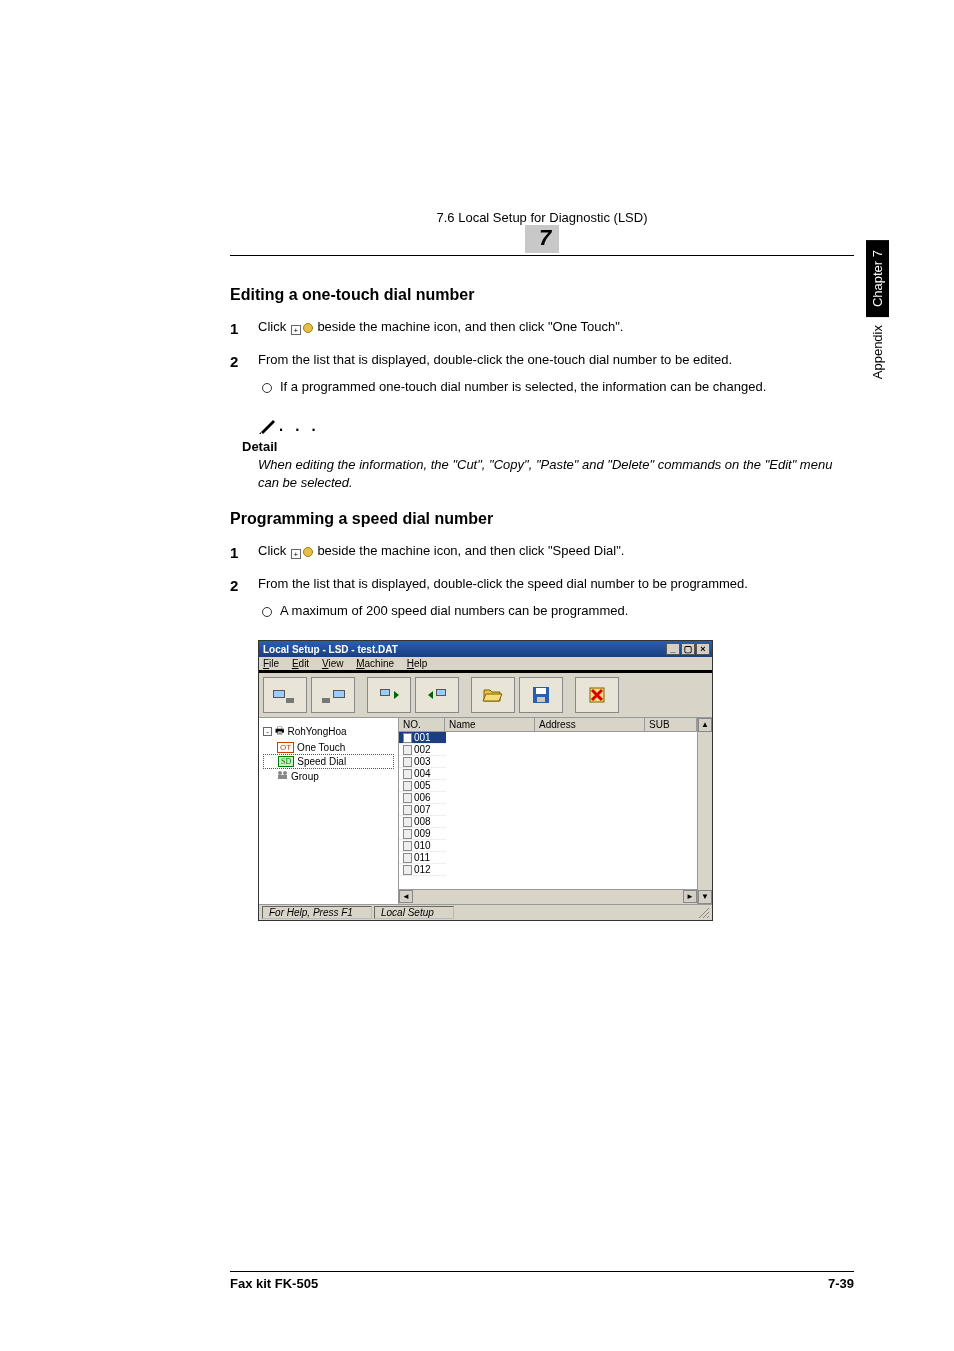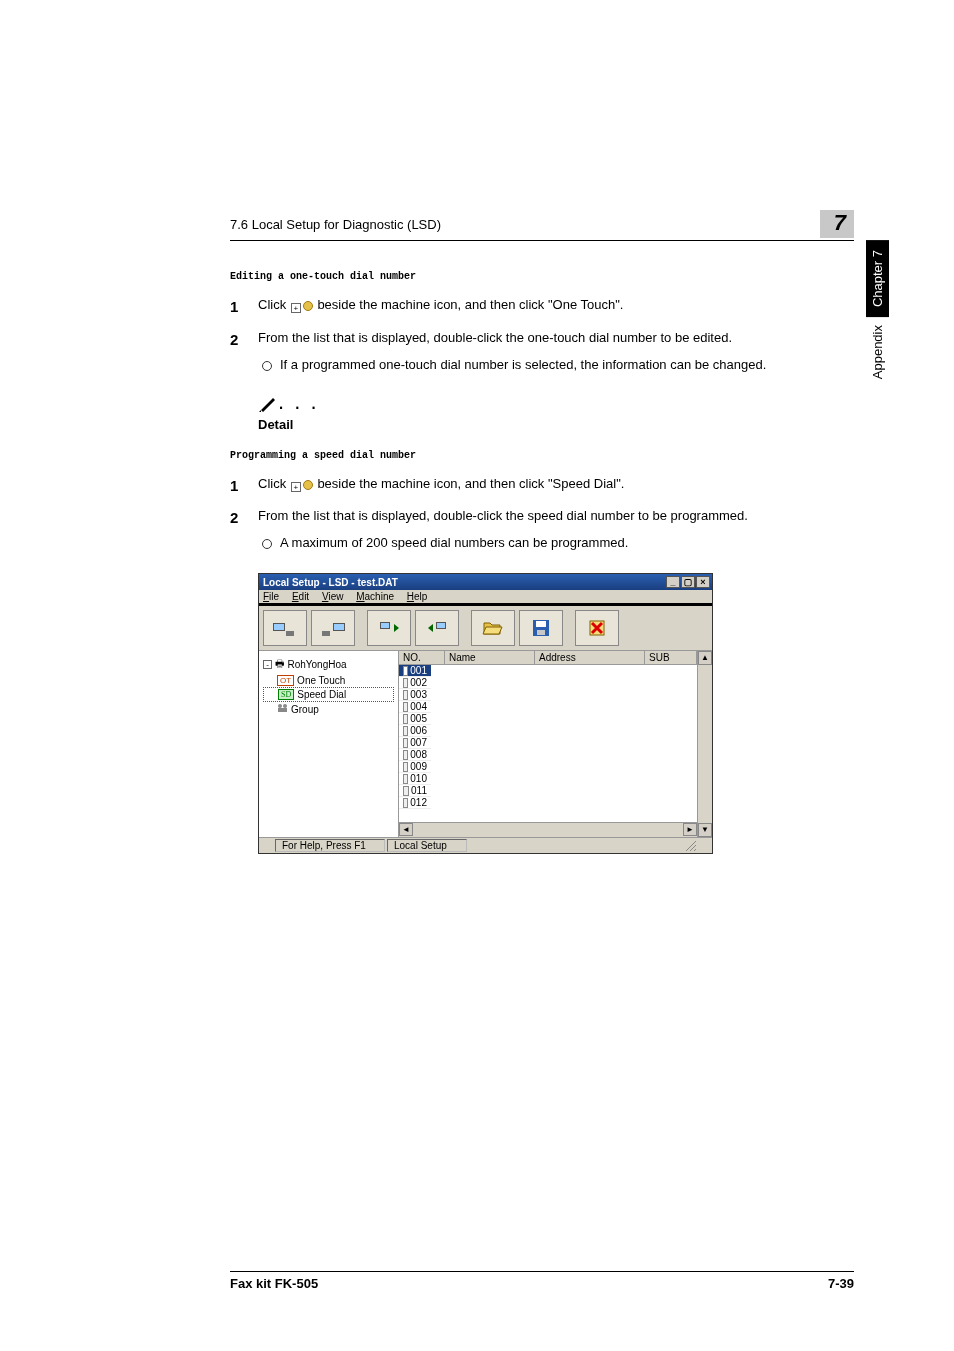--- a/index.html
+++ b/index.html
@@ -16,20 +16,21 @@
     padding: 210px 100px 60px 230px;
     position: relative;
   }
   .header-line {
     display: flex;
     justify-content: space-between;
     align-items: center;
     border-bottom: 1px solid #000;
     padding-bottom: 2px;
     margin-bottom: 30px;
+    flex-direction: column;
   }
   .header-left { font-size: 13px; }
   .header-right {
     font-size: 22px;
     font-weight: bold;
     font-style: italic;
     background: #c8c8c8;
     padding: 0 8px 2px 14px;
   }
   .side-tab {
@@ -48,24 +49,23 @@
     text-align: center;
   }
   .side-tab .label {
     writing-mode: vertical-rl;
     transform: rotate(180deg);
     padding: 8px 4px;
     font-size: 13px;
     text-align: center;
   }
   h4.subhead {
-    font-size: 10px;
+    font-size: 16px;
     font-weight: bold;
     margin: 18px 0 14px 0;
-    font-family: Liberation Mono, monospace;
   }
   ol.steps {
     list-style: none;
     counter-reset: step;
     margin-left: 0;
   }
   ol.steps > li {
     counter-increment: step;
     position: relative;
     padding-left: 28px;
@@ -112,21 +112,21 @@
     border-color: #a07c10;
   }
   .note-icon {
     font-size: 22px;
     margin: 10px 0 0 28px;
     letter-spacing: 2px;
   }
   .note-icon svg { vertical-align: -4px; }
   .detail-head {
     font-weight: bold;
-    margin-left: 28px;
+    margin-left: 12px;
     margin-top: 2px;
   }
   .detail-body {
     font-style: italic;
     margin: 2px 0 18px 28px;
     line-height: 1.4;
   }
 
   
   .screenshot {
@@ -213,21 +213,21 @@
     border-right: 1px solid #999;
     padding: 1px 4px;
   }
   .col-no { width: 46px; }
   .col-name { width: 90px; }
   .col-addr { width: 110px; }
   .col-sub { flex: 1; }
   .listbody { flex: 1; overflow: hidden; }
   .row { display: flex; }
   .row .cell-no {
-    width: 32px;
+    width: 47px;
     padding: 0 4px;
     border-bottom: 1px solid #eee;
     display: flex;
     align-items: center;
     gap: 2px;
   }
   .row .cell-no .doc {
     width: 9px; height: 10px;
     border: 1px solid #888;
     background: #eee;
@@ -247,23 +247,24 @@
     background: #d8d4c8;
     border-top: 1px solid #999;
     display: flex;
     justify-content: space-between;
   }
   .scrollh .sbtn { width: 14px; height: 13px; }
   .scrollh .track { flex: 1; }
   .listright { display: flex; flex: 1; }
   .statusbar {
     display: flex;
-    padding: 1px 16px;
+    padding: 1px 3px;
     border-top: 1px solid #999;
     background: #d8d4c8;
+    font-style: italic;
   }
   .statusbar .cell {
     border: 1px inset #bbb;
     padding: 0 6px;
     margin-right: 2px;
   }
   .statusbar .cell.first { width: 110px; }
   .statusbar .cell.second { width: 80px; }
   .statusbar .spacer { flex: 1; }
   .statusbar .grip {
@@ -311,20 +312,21 @@
       <div class="bullet">If a programmed one-touch dial number is selected, the information can be changed.</div>
     </li>
   </ol>
 
   <div class="note-icon">
     <svg width="20" height="20" viewBox="0 0 20 20">
         <path d="M3 17 L15 5 L17 7 L5 19 Z M3 17 L1 19 L3 19 Z" fill="#000"></path>
       </svg><span>. . .</span>
   </div>
   <div class="detail-head">Detail</div>
+  <div class="detail-body">When editing the information, the "Cut", "Copy", "Paste" and "Delete" commands on the "Edit" menu can be selected.</div>
 
   <h4 class="subhead">Programming a speed dial number</h4>
 
   <ol class="steps">
     <li>
       <span>Click </span><span class="inline-icon">+</span><span class="inline-icon gear"></span><span> beside the machine icon, and then click "Speed Dial".</span>
     </li>
     <li>
       <span>From the list that is displayed, double-click the speed dial number to be programmed.</span>
       <div class="bullet">A maximum of 200 speed dial numbers can be programmed.</div>

